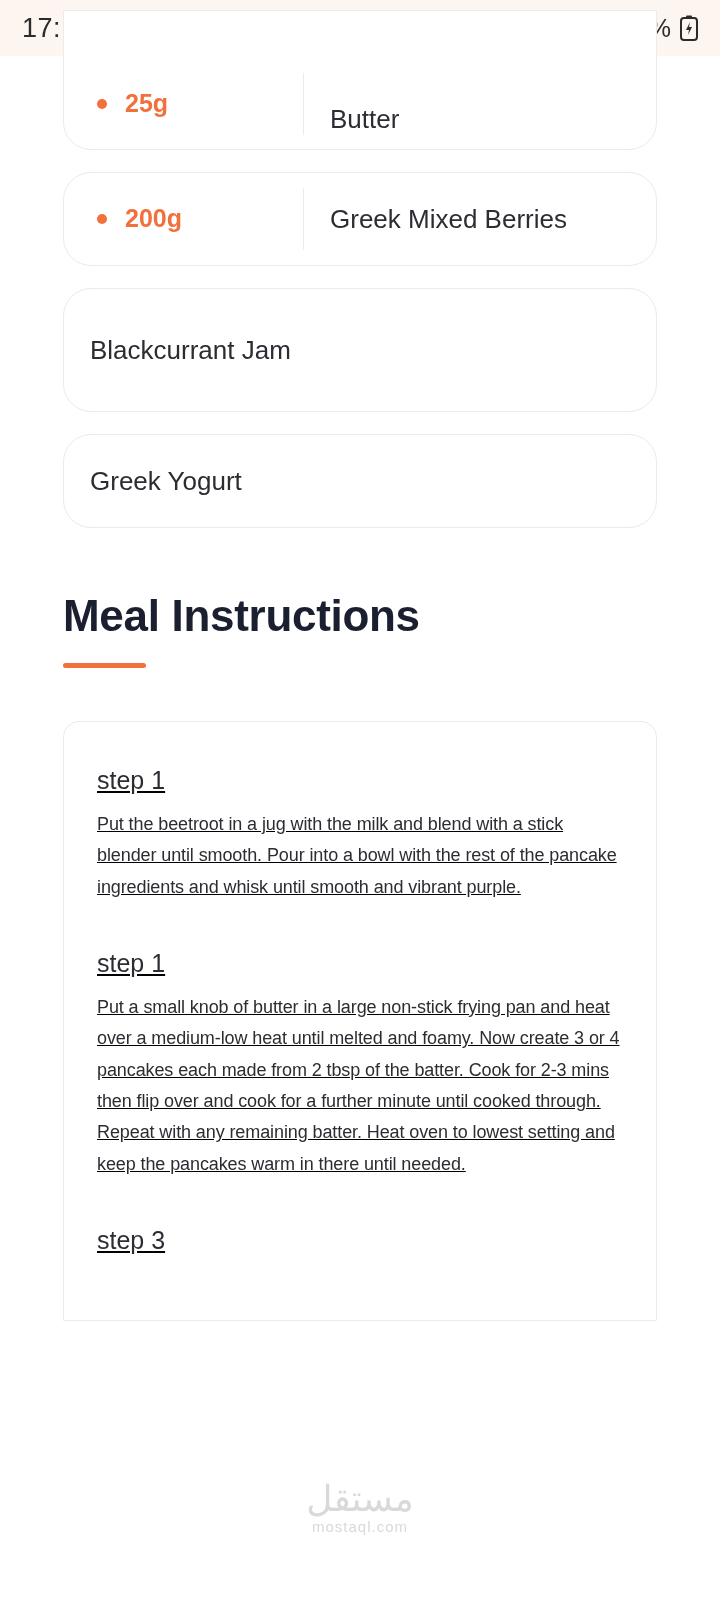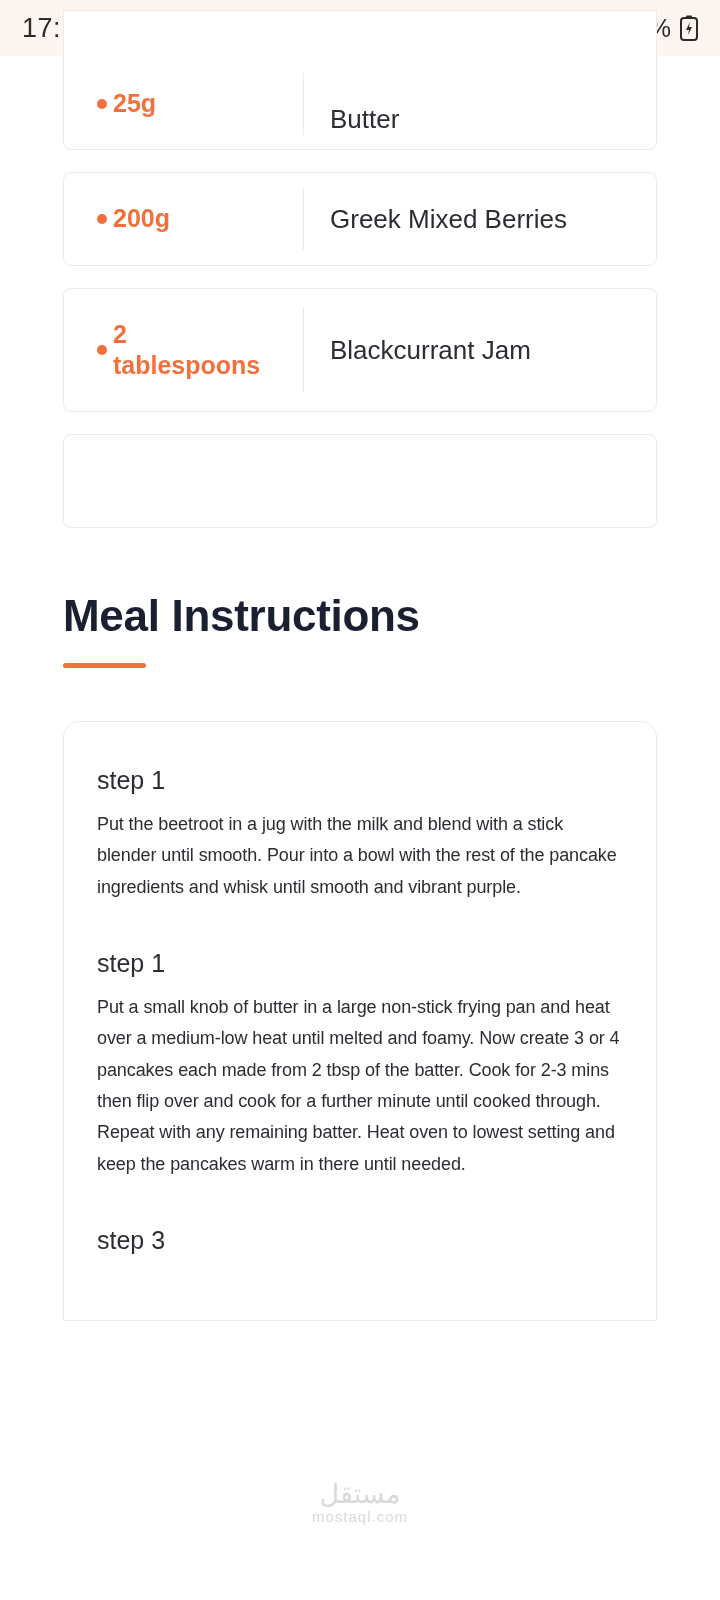--- a/index.html
+++ b/index.html
@@ -63,41 +63,41 @@
     margin-left: 2px;
   }
 
   
   .content {
     padding: 0 63px;
   }
 
   .ing-card {
     border: 1px solid #eceaea;
-    border-radius: 8px;
+    border-radius: 28px;
     background: #fff;
     display: flex;
     align-items: center;
     min-height: 94px;
     margin-bottom: 22px;
     position: relative;
   }
   .ing-card.first {
     border-top-left-radius: 0;
     border-top-right-radius: 0;
     margin-top: -46px;
     min-height: 140px;
     align-items: flex-end;
     padding-bottom: 14px;
   }
   .ing-qty-wrap {
     width: 240px;
     display: flex;
     align-items: center;
-    gap: 6px;
+    gap: 18px;
     padding-left: 33px;
     border-right: 1px solid #eceaea;
     min-height: 62px;
   }
   .bullet {
     width: 10px; height: 10px;
     border-radius: 50%;
     background: #f2703b;
     flex: 0 0 10px;
   }
@@ -129,20 +129,21 @@
   }
 
   .steps-card {
     margin-top: 53px;
     border: 1px solid #eceaea;
     border-top-left-radius: 16px;
     border-top-right-radius: 16px;
     background: #fff;
     padding: 44px 33px 0 33px;
     min-height: 600px;
+    text-decoration: underline;
   }
   .step-label {
     font-size: 25px;
     color: #2c2c33;
     margin-bottom: 14px;
   }
   .step-text {
     font-size: 18px;
     line-height: 1.74;
     color: #2c2c33;
@@ -153,21 +154,21 @@
 
   
   .watermark {
     position: absolute;
     left: 0; right: 0;
     top: 1478px;
     text-align: center;
     pointer-events: none;
   }
   .wm-ar {
-    font-size: 27px;
+    font-size: 36px;
     color: #d9d9d9;
     letter-spacing: 1px;
   }
   .wm-en {
     font-size: 15px;
     color: #d9d9d9;
     letter-spacing: 1px;
     margin-top: -2px;
   }
 </style>
@@ -249,28 +250,25 @@
 
   <div class="ing-card">
     <div class="ing-qty-wrap">
       <span class="bullet"></span>
       <span class="ing-qty">200g</span>
     </div>
     <div class="ing-name">Greek Mixed Berries</div>
   </div>
 
   <div class="ing-card" style="min-height:124px">
-    <div class="ing-qty-wrap" style="min-height:86px">
-      <span class="bullet"></span>
-      <span class="ing-qty" style="max-width:150px">2 tablespoons</span>
-    </div>
     <div class="ing-name">Blackcurrant Jam</div>
   </div>
 
   <div class="ing-card">
+    <div class="ing-name">Greek Yogurt</div>
   </div>
 
   <h2 class="section-title">Meal Instructions</h2>
   <div class="title-rule"></div>
 
   <div class="steps-card">
     <div class="step-label">step 1</div>
     <div class="step-text">Put the beetroot in a jug with the milk and blend with a stick blender until smooth. Pour into a bowl with the rest of the pancake ingredients and whisk until smooth and vibrant purple.</div>
 
     <div class="step-label">step 1</div>

